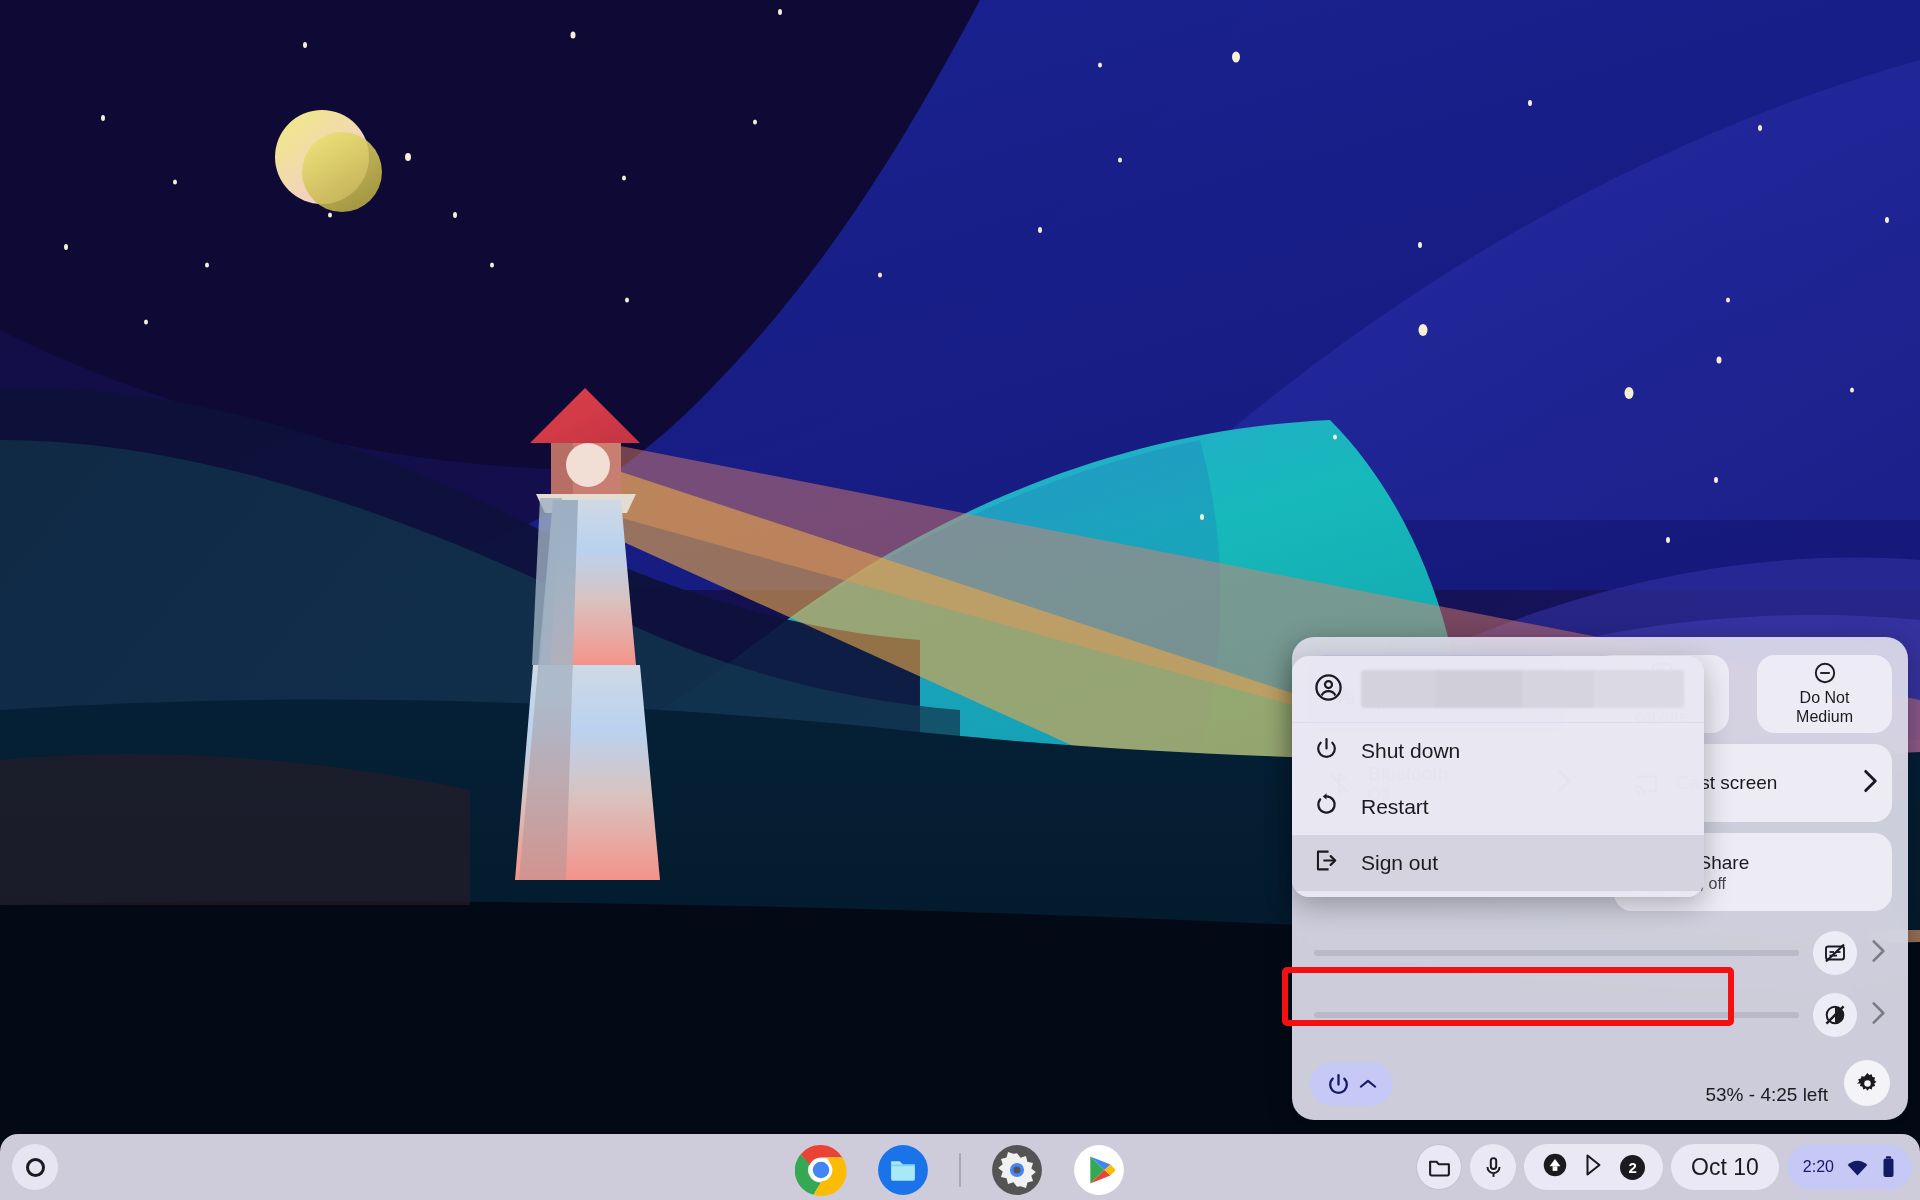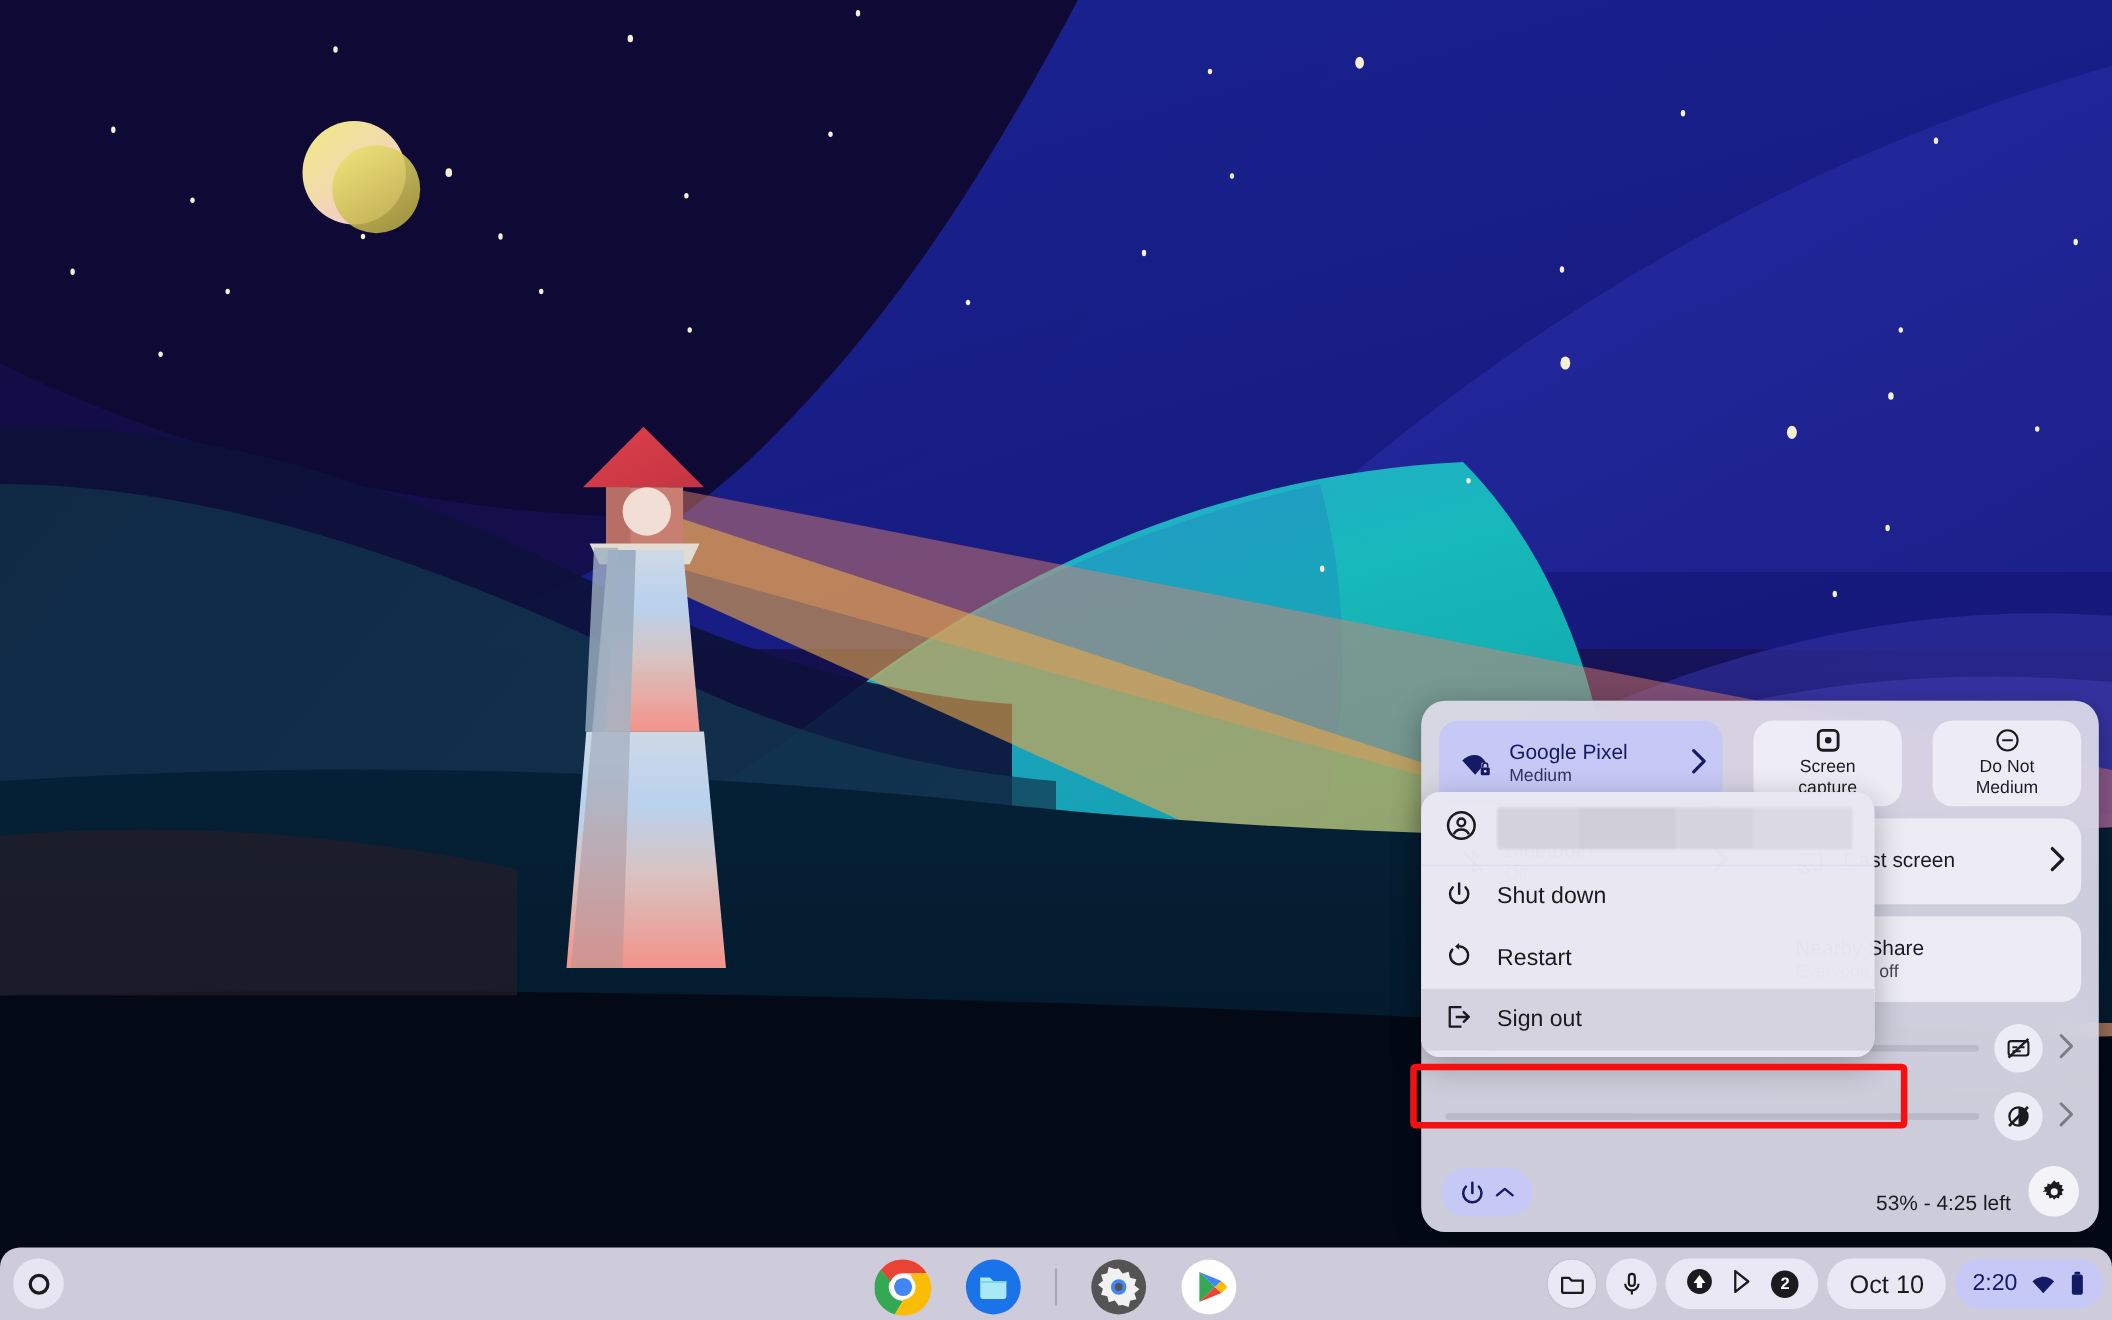--- a/index.html
+++ b/index.html
@@ -49,21 +49,21 @@
     background:rgba(235,233,245,0.95);
     display:flex; align-items:center; justify-content:center;
     cursor:pointer; color:#1b1b1f;
   }
   .pill.round{ width:46px; border-radius:50%; }
   .pill.files{ border:1.5px solid #c2c0cf; }
   .pill.tray{ gap:13px; padding:0 18px; }
   .pill.date{ padding:0 20px; font-size:23px; color:#1b1b1f; }
   .pill.clock{
     background:#c6c9f5; padding:0 16px; gap:11px;
-    color:#141a63; font-size:21px; font-weight:500;
+    color:#141a63; font-size:16px; font-weight:500;
   }
   .badge-count{
     width:25px; height:25px; border-radius:50%; background:#1b1b1f;
     color:#ffffff; font-size:15px; font-weight:700;
     display:flex; align-items:center; justify-content:center;
   }
 
   
   #qs{
     position:absolute; right:12px; bottom:80px;
@@ -126,21 +126,21 @@
   }
   .gear-btn{
     width:46px; height:46px; border-radius:50%;
     background:rgba(245,244,250,0.95);
     display:flex; align-items:center; justify-content:center;
     cursor:pointer;
   }
 
   
   #powermenu{
-    position:absolute; left:1292px; top:720px;
+    position:absolute; left:1292px; top:656px;
     width:412px; border-radius:17px;
     background:rgba(232,231,242,0.985);
     box-shadow:0 8px 28px rgba(0,0,0,0.28);
     overflow:hidden; z-index:20;
     padding-bottom:6px;
   }
   .pm-user{ display:flex; align-items:center; gap:18px; padding:14px 20px 14px 22px; }
   .pm-blur{
     flex:1; height:38px; border-radius:3px;
     background:linear-gradient(90deg,#d3d2dd 0%,#d3d2dd 23%,#cfced9 23%,#cfced9 50%,

